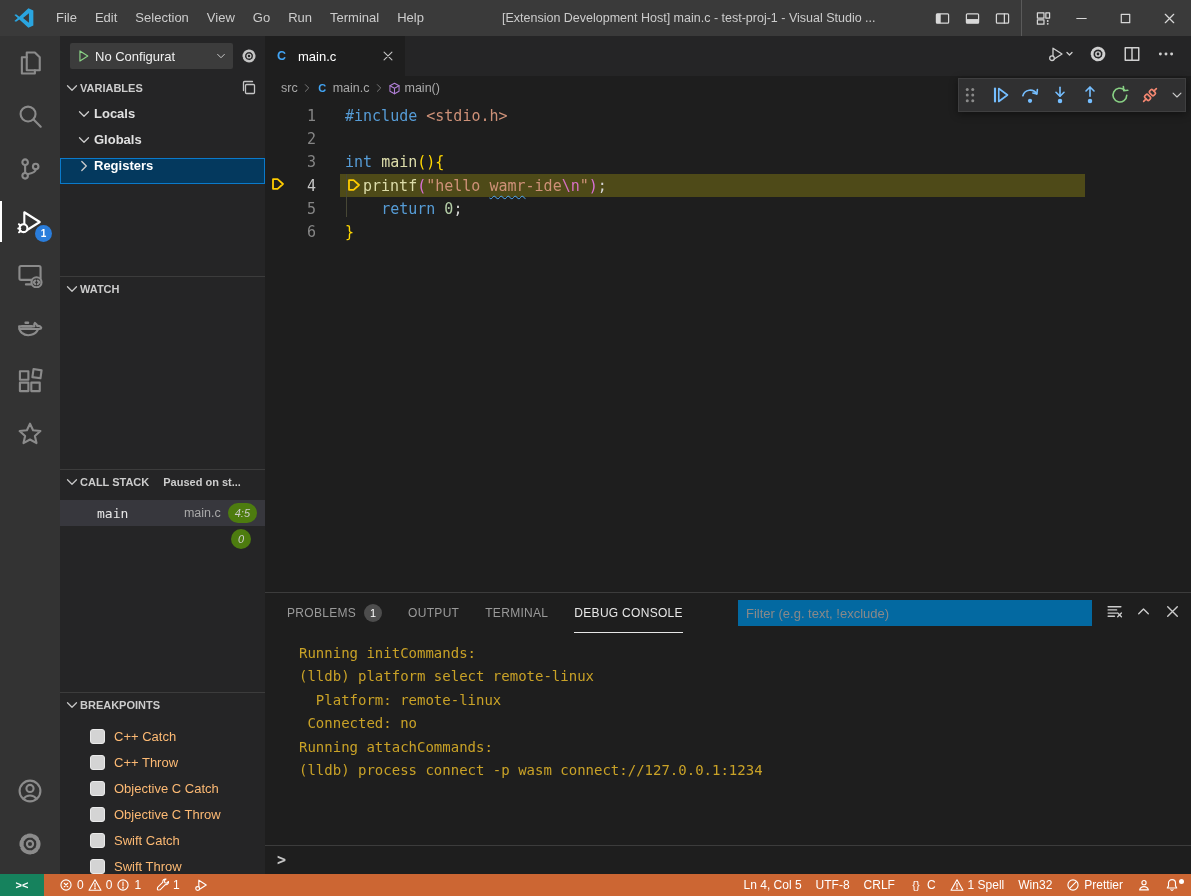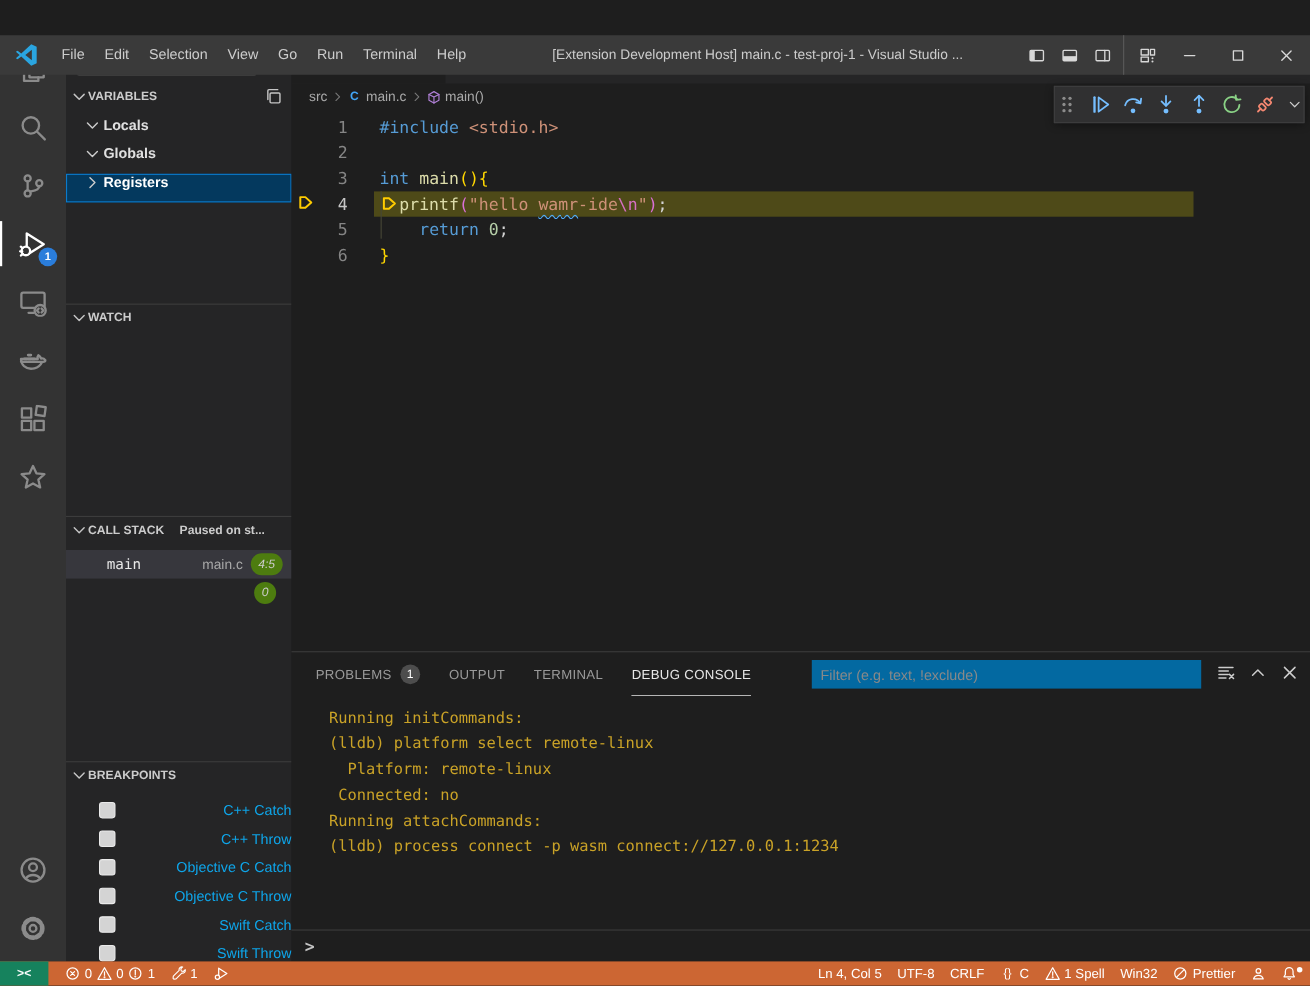--- a/index.html
+++ b/index.html
@@ -2,21 +2,21 @@
 <html><head>
 <meta charset="utf-8">
 <style>
   * { box-sizing: border-box; margin: 0; padding: 0; }
   html,body { width:1191px; height:896px; overflow:hidden; background:#1e1e1e;
     font-family:"Liberation Sans", sans-serif; color:#cccccc; }
   .icon { display:inline-flex; align-items:center; justify-content:center; width:16px; height:16px; line-height:1; }
   .icon svg { width:100%; height:100%; }
 
   
-  #titlebar { position:absolute; left:0; top:0; width:1191px; height:36px; background:#3a3a3a; display:flex; align-items:center; z-index:50;margin-top:32px; }
+  #titlebar { position:absolute; left:0; top:0; width:1191px; height:36px; background:#3a3a3a; display:flex; align-items:center; z-index:50; }
   #logo { width:22px; height:22px; margin:0 12px 0 13px; }
   .menu-item { padding:0 9px; font-size:13px; color:#cccccc; line-height:36px; cursor:default; }
   #window-title { position:absolute; left:502px; top:0; line-height:36px; font-size:12.5px; color:#cccccc; white-space:nowrap; }
   #win-controls { position:absolute; right:0; top:0; height:36px; display:flex; align-items:center; }
   .win-btn { width:30px; height:36px; display:flex; align-items:center; justify-content:center; color:#d8d8d8; }
   .win-btn .icon { width:15px; height:15px; }
   .win-btn.sys { width:44px; }
   #win-controls .win-btn:nth-child(4) { border-left:1px solid #5a5a5a; margin-left:4px; padding-left:6px; width:38px; }
 
   
@@ -47,21 +47,21 @@
   #sec-variables { height:200px; }
   #sec-watch { height:193px; }
   #sec-callstack { height:223px; }
   #cs-status { margin-left:14px; font-size:11px; color:#cccccc; font-weight:bold; }
   #cs-frame { height:26px; background:#37373d; display:flex; align-items:center; padding:0 8px 0 37px; }
   #cs-fn { font-family:"DejaVu Sans Mono", monospace; font-size:13px; color:#e8e8e8; }
   #cs-right { margin-left:auto; display:flex; align-items:center; gap:7px; }
   #cs-file { color:#a8a8a8; font-size:12.5px; }
   .pill { background:#4d7c0f; color:#cccccc; border-radius:10px; font-size:11px; padding:4px 7px;font-style:italic; }
   #cs-thread { height:26px; display:flex; align-items:center; justify-content:flex-end; padding-right:14px; }
-  .bp-row { height:26px; display:flex; align-items:center; padding-left:30px; gap:9px; color:#0ea5e9; font-size:13px; font-weight:normal;justify-content:space-between; }
+  .bp-row { height:26px; display:flex; align-items:center; padding-left:30px; gap:9px; color:#fdba74; font-size:13px; font-weight:normal; }
   .checkbox { width:15px; height:15px; background:#d4d4d4; border:1px solid #eaeaea; border-radius:3px; }
 
   
   #editor-area { position:absolute; left:265px; top:36px; width:926px; height:556px; background:#1e1e1e; }
   #tabbar { height:40px; background:#252526; display:flex; align-items:stretch; }
   #tab-main { width:140px; background:#1e1e1e; display:flex; align-items:center; padding:0 10px 0 12px; gap:7px; font-size:13px; color:#ffffff; }
   .file-icon-c { color:#42a5f5; font-weight:bold; font-size:12.5px; width:14px; }
   #tab-close { margin-left:auto; color:#c5c5c5; width:14px; height:14px; }
   #editor-actions { margin-left:auto; display:flex; align-items:center; gap:16px; padding-right:16px; }
   .ea-btn { color:#d0d0d0; }

